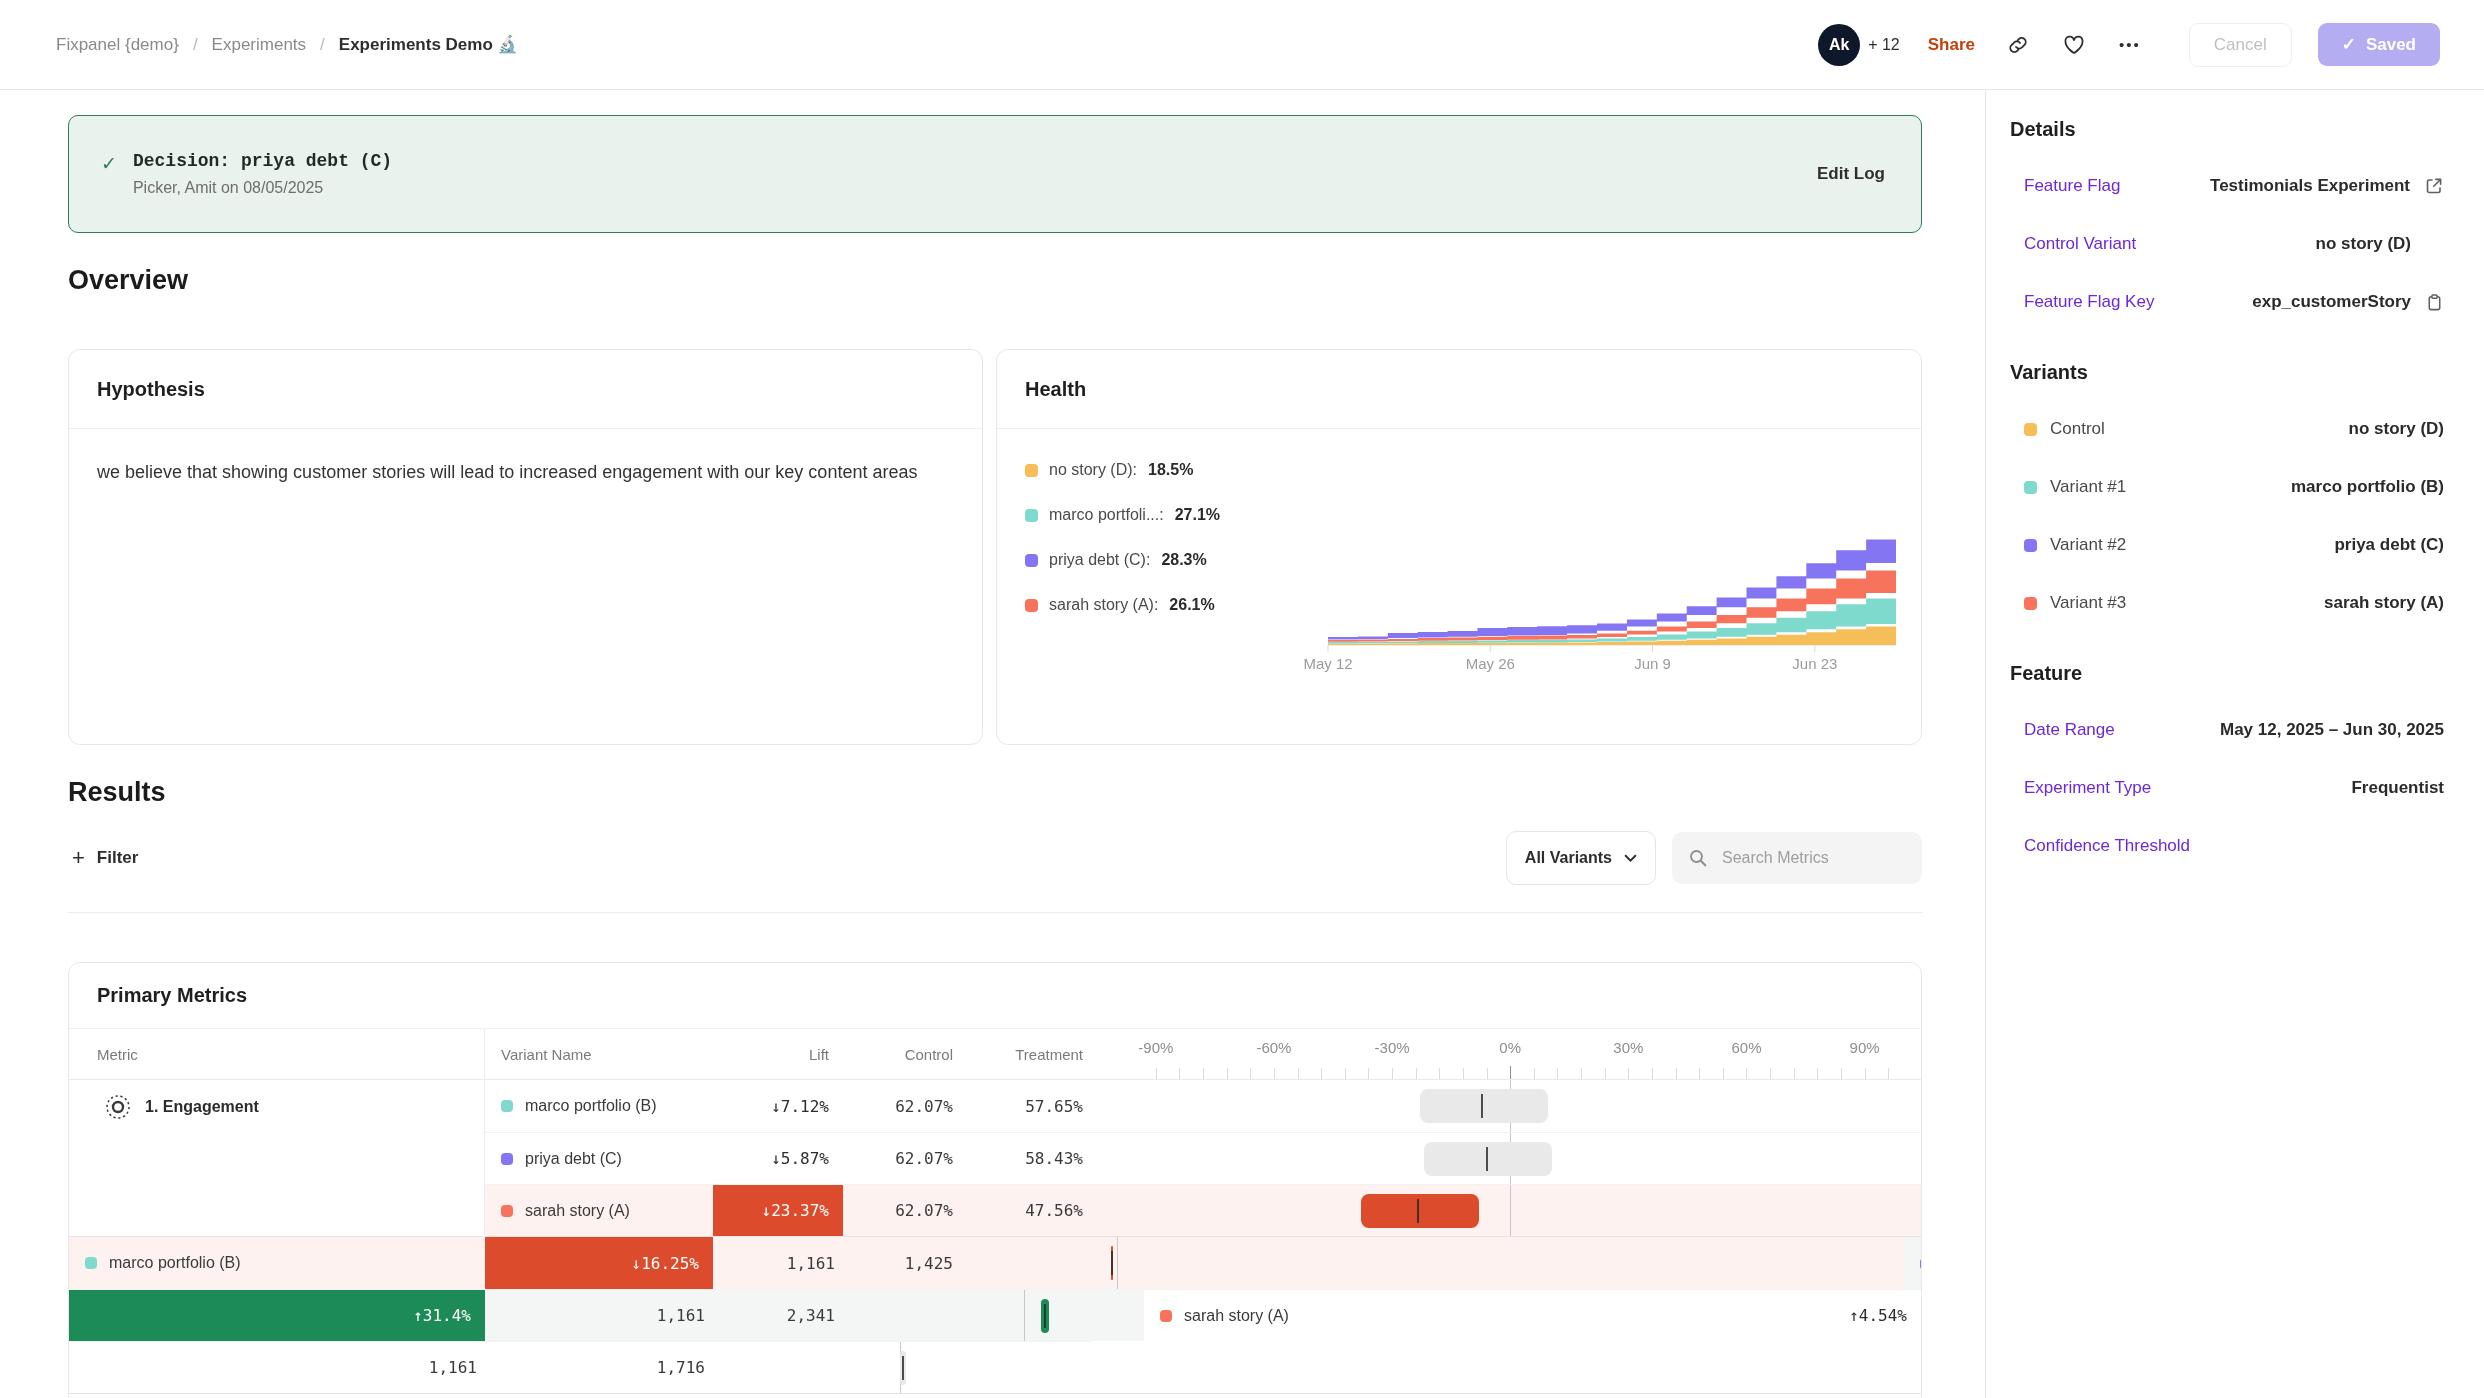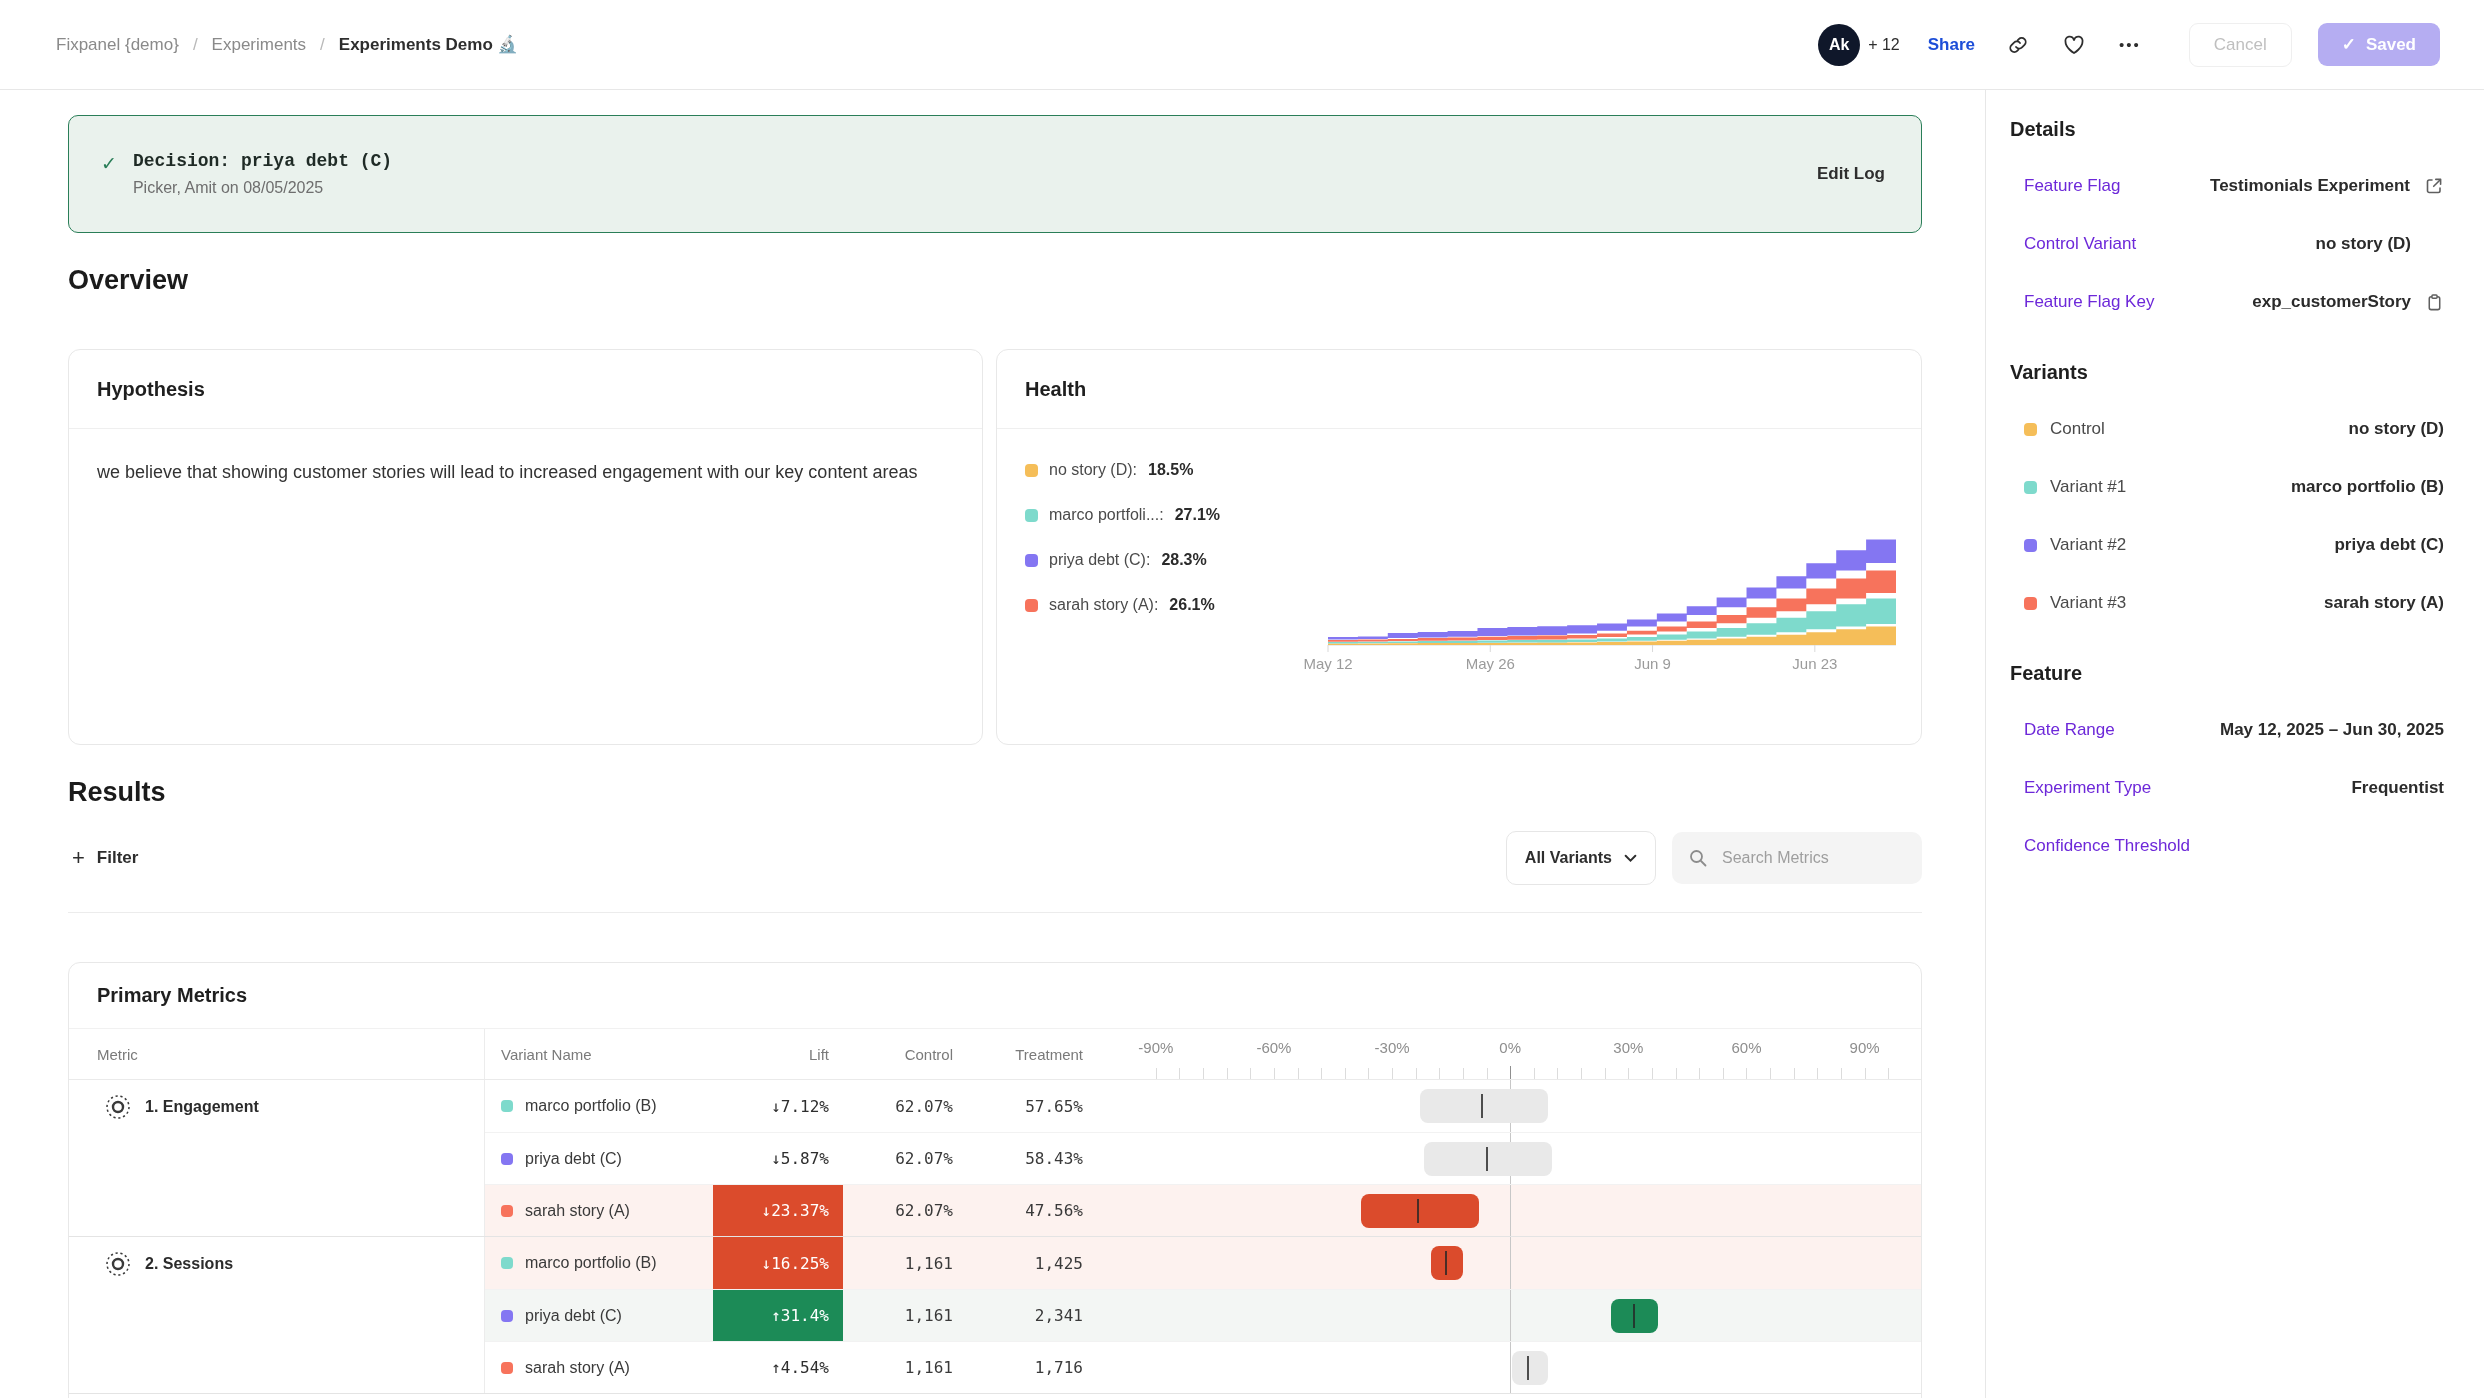--- a/index.html
+++ b/index.html
@@ -11,21 +11,21 @@
     border-bottom:1px solid #e7e7e7;display:flex;align-items:center;justify-content:space-between;
     padding:0 44px 0 56px;box-sizing:border-box;z-index:5;}
   .crumbs{display:flex;align-items:center;gap:14px;font-size:17px;}
   .crumb{color:#8a8a8a;cursor:pointer;}
   .crumb.current{color:#2e2e2e;font-weight:600;}
   .crumb-sep{color:#b9b9b9;}
   .top-right{display:flex;align-items:center;gap:26px;}
   .avatar{width:42px;height:42px;border-radius:50%;background:#0f172a;color:#fff;display:flex;
     align-items:center;justify-content:center;font-weight:700;font-size:16px;}
   .collab{font-size:16px;color:#2e2e2e;}
-  .txt-btn{font-size:17px;font-weight:600;color:#1d4ed8;background:none;border:none;cursor:pointer;
+  .txt-btn{font-size:17px;font-weight:600;color:#c2410c;background:none;border:none;cursor:pointer;
     font-family:inherit;padding:4px 2px;}
   .icon-btn{background:none;border:none;cursor:pointer;padding:4px;display:flex;align-items:center;}
   .more-dots{font-size:15px;letter-spacing:2px;color:#2e2e2e;}
   .btn{font-family:inherit;font-size:17px;border-radius:9px;padding:11px 24px;cursor:pointer;}
   .btn-cancel{background:#fff;border:1px solid #efefef;color:#bfbfbf;margin-left:18px;}
   .btn-saved{background:#b5adf2;border:none;color:#fff;font-weight:600;display:flex;align-items:center;gap:10px;}
 
   
   .sidebar{position:absolute;left:1985px;top:90px;width:499px;height:1308px;border-left:1px solid #e7e7e7;
     box-sizing:border-box;padding:28px 40px 0 24px;background:#fff;}
@@ -368,29 +368,20 @@
           <div class="pm-cell cell-num mono pr8 bt bg-red">62.07%</div>
           <div class="pm-cell cell-num mono pr8 bt bg-red">47.56%</div>
           <div class="pm-cell bt bg-red"></div>
           <div class="pm-cell pm-chart bt bg-red">
             <span class="ci-bar ci-negative" style="left: 28.4974%; width: 15.544%;"></span>
             <span class="ci-marker" style="left: calc(36.0777% - 1px);"></span>
           </div>
           <div class="pm-cell bt bg-red"></div>
         </div>
         <div class="pm-group">
-          <div class="pm-metric-cell" style="grid-row: span 3;">
-            <span style="display: flex;">
-              <svg viewBox="0 0 26 26" width="26" height="26" fill="none">
-                <circle cx="13" cy="13" r="11" stroke="#3a3a3a" stroke-width="1.5" stroke-dasharray="2.2 2.7"></circle>
-                <circle cx="13" cy="13" r="5" stroke="#3a3a3a" stroke-width="2.4"></circle>
-              </svg>
-            </span>
-            <span class="lbl">2. Sessions</span>
-          </div>
           <div class="pm-cell cell-variant bg-red">
             <span class="vdot" style="background: rgb(126, 218, 204);"></span>
             <span class="vname">marco portfolio (B)</span>
           </div>
           <div class="pm-cell cell-num mono pr14 bg-red lift-red">↓16.25%</div>
           <div class="pm-cell cell-num mono pr8 bg-red">1,161</div>
           <div class="pm-cell cell-num mono pr8 bg-red">1,425</div>
           <div class="pm-cell bg-red"></div>
           <div class="pm-cell pm-chart bg-red">
             <span class="ci-bar ci-negative" style="left: 37.8238%; width: 4.14508%;"></span>

